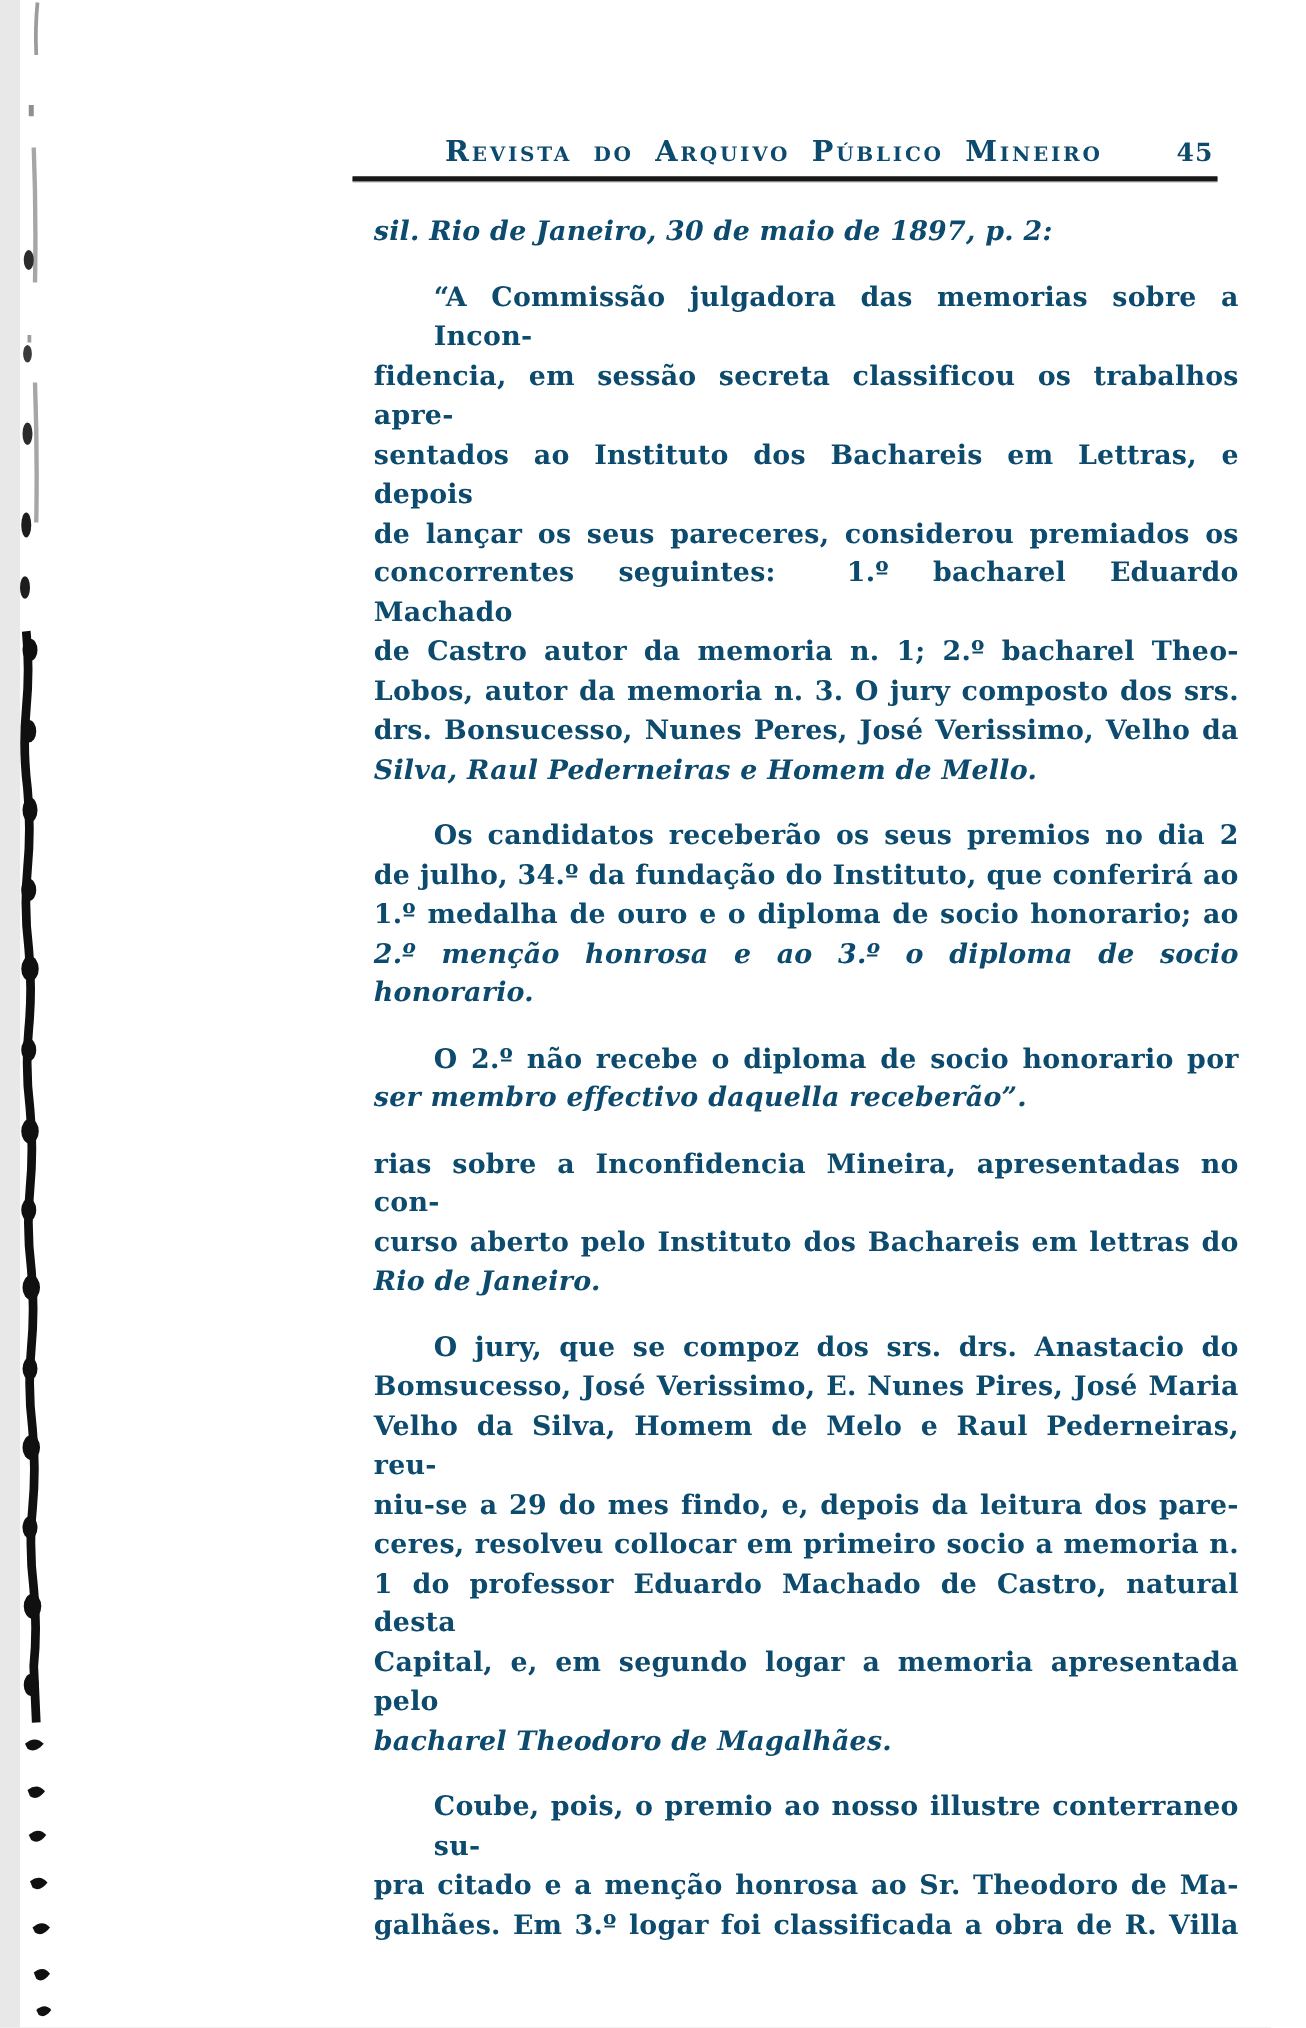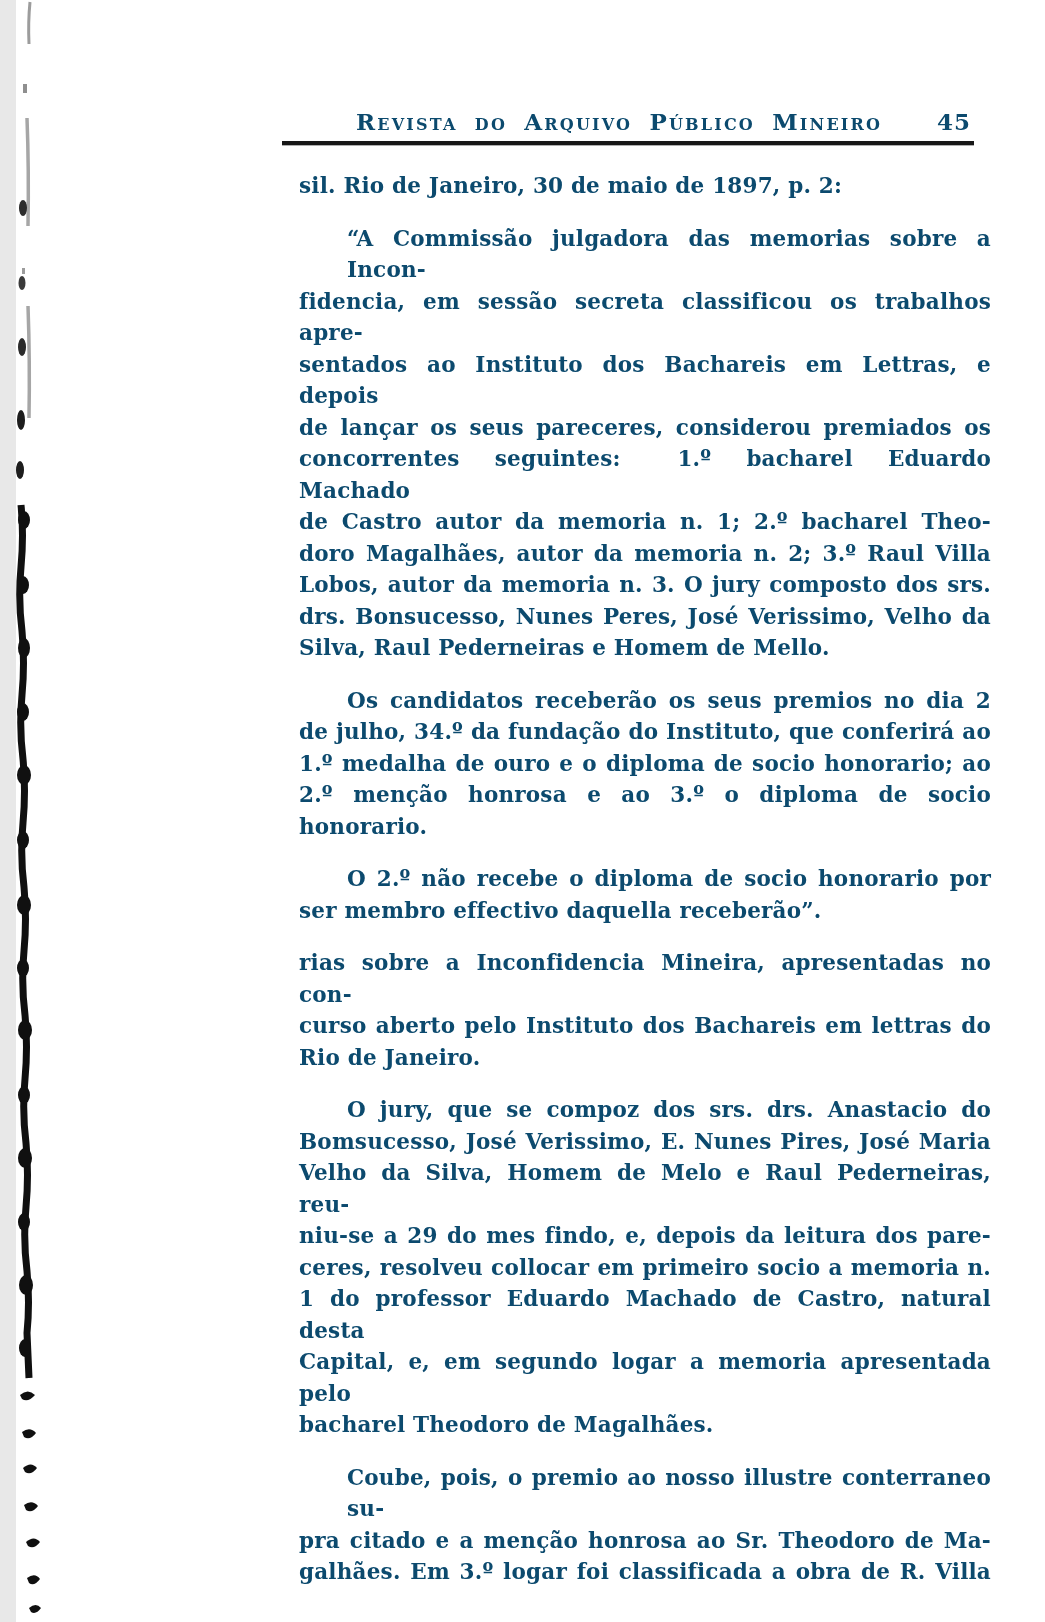--- a/index.html
+++ b/index.html
@@ -32,21 +32,21 @@
     font-variant: small-caps;
     font-weight: 700;
     font-size: 23px;
     letter-spacing: 2.2px;
     word-spacing: 7px;
     margin-left: 68px;
     white-space: nowrap;
   }
   .page-number {
     font-weight: 700;
-    font-size: 23px;
+    font-size: 20px;
     letter-spacing: 1px;
   }
   .header-rule {
     position: absolute;
     top: 141px;
     left: 266px;
     width: 692px;
     height: 4px;
     background: #171717;
     box-shadow: 0 1px 0 rgba(23,23,23,0.35);
@@ -67,20 +67,21 @@
   .line {
     display: block;
     text-align: justify;
     text-align-last: justify;
     -moz-text-align-last: justify;
     white-space: normal;
   }
   .line.first { padding-left: 48px; }
   .line.last {
     text-align-last: left;
+    font-style: italic;
     -moz-text-align-last: left;
   }
 </style>
 </head>
 <body>
 
 <div class="page">
 
   <svg class="binding" viewBox="0 0 34 1622" xmlns="http://www.w3.org/2000/svg" aria-hidden="true">
 
@@ -130,21 +131,20 @@
       <p class="para">
         <span class="line last">sil. Rio de Janeiro, 30 de maio de 1897, p. 2:</span>
       </p>
       <p class="para">
         <span class="line first">“A Commissão julgadora das memorias sobre a Incon-</span>
         <span class="line">fidencia, em sessão secreta classificou os trabalhos apre-</span>
         <span class="line">sentados ao Instituto dos Bachareis em Lettras, e depois</span>
         <span class="line">de lançar os seus pareceres, considerou premiados os</span>
         <span class="line">concorrentes seguintes:  1.º bacharel Eduardo Machado</span>
         <span class="line">de Castro autor da memoria n. 1; 2.º bacharel Theo-</span>
-        <span class="line">doro Magalhães, autor da memoria n. 2; 3.º Raul Villa</span>
         <span class="line">Lobos, autor da memoria n. 3. O jury composto dos srs.</span>
         <span class="line">drs. Bonsucesso, Nunes Peres, José Verissimo, Velho da</span>
         <span class="line last">Silva, Raul Pederneiras e Homem de Mello.</span>
       </p>
       <p class="para">
         <span class="line first">Os candidatos receberão os seus premios no dia 2</span>
         <span class="line">de julho, 34.º da fundação do Instituto, que conferirá ao</span>
         <span class="line">1.º medalha de ouro e o diploma de socio honorario; ao</span>
         <span class="line last">2.º menção honrosa e ao 3.º o diploma de socio honorario.</span>
       </p>

